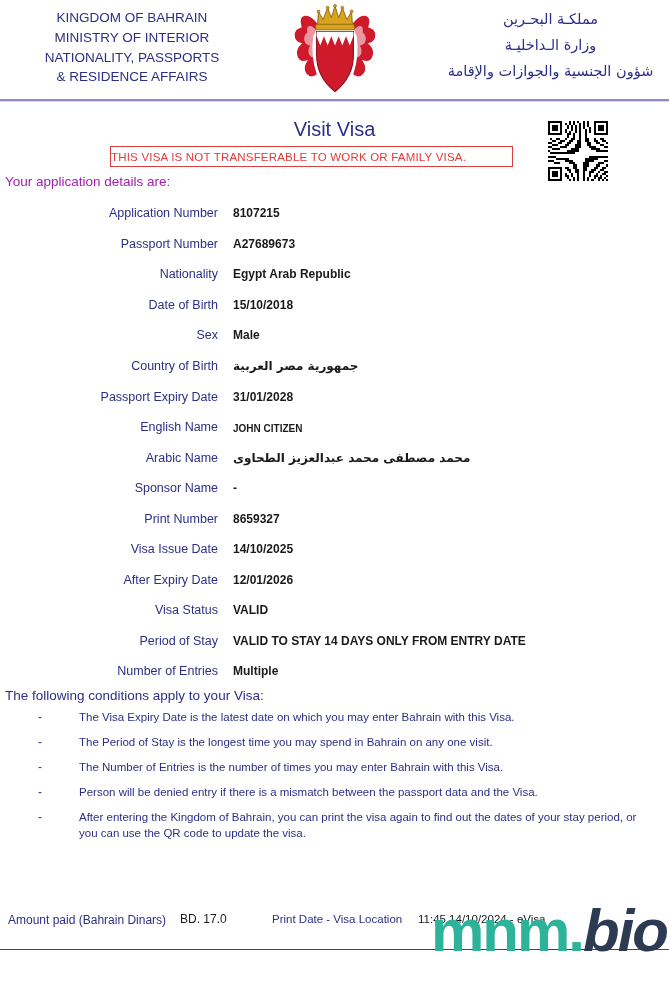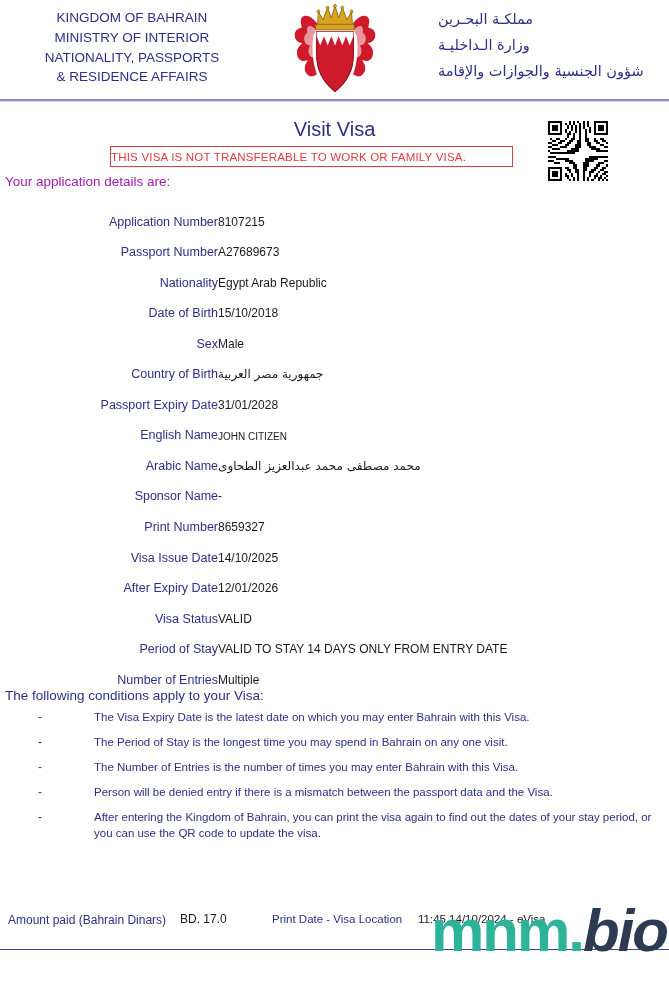--- a/index.html
+++ b/index.html
@@ -3,50 +3,50 @@
 <meta charset="utf-8">
 <style>
   html,body{margin:0;padding:0;background:#fff;}
   .page{position:relative;width:669px;height:1000px;background:#ffffff;overflow:hidden;
         font-family:"Liberation Sans", sans-serif;color:#111;}
   .ar{font-family:"DejaVu Sans", sans-serif;direction:rtl;}
 
   
   .hdr-en{position:absolute;left:12px;top:8px;width:240px;text-align:center;
           font-size:13.5px;line-height:19.8px;color:#2d2f86;}
-  .hdr-ar{position:absolute;right:6px;top:6px;width:225px;text-align:left;
+  .hdr-ar{position:absolute;right:6px;top:6px;width:225px;text-align:center;
           font-size:14.5px;line-height:26px;color:#2d2f86;}
   .emblem{position:absolute;left:289px;top:3px;}
   .hdr-divider{position:absolute;left:0;top:99px;width:669px;height:2px;
                background:#8d8ec0;border-bottom:1px solid #d5d5ea;}
 
   
   .title{position:absolute;left:0;top:118px;width:669px;text-align:center;
          font-size:20px;color:#2d2f86;}
   .warnbox{position:absolute;left:110px;top:146px;width:401px;height:19px;
            border:1px solid #d94040;display:flex;align-items:center;justify-content:flex-start;}
   .warnbox span{font-size:11.5px;color:#e03a3a;letter-spacing:.2px;}
   .qr{position:absolute;left:548px;top:121px;width:60px;height:60px;}
 
   .intro{position:absolute;left:5px;top:174px;font-size:13.5px;color:#a21caf;}
 
   
   .details{position:absolute;left:0;top:198px;width:660px;}
-  .detail-row{display:flex;height:30.55px;align-items:flex-end;}
+  .detail-row{display:flex;height:30.55px;align-items:center;}
   .detail-label{width:218px;text-align:right;font-size:12.5px;color:#2d2f86;flex:0 0 218px;}
-  .detail-value{font-size:12px;color:#1a1a1a;}
+  .detail-value{margin-left:15px;font-size:12px;color:#1a1a1a;font-weight:bold;}
   .detail-value.small{font-size:10px;padding-top:2px;}
   .detail-value.ar{font-size:12px;}
 
   
   .cond-title{position:absolute;left:5px;top:688px;font-size:13.5px;color:#2d2f86;}
   .conds{position:absolute;left:0;top:710px;width:660px;}
   .cond-item{display:flex;margin-bottom:9.5px;color:#2d2f86;}
   .cond-dash{width:42px;flex:0 0 42px;text-align:right;font-size:12px;line-height:15.5px;}
-  .cond-text{margin-left:52px;width:572px;font-size:11.5px;line-height:15.5px;}
+  .cond-text{margin-left:37px;width:572px;font-size:11.5px;line-height:15.5px;}
 
   
   .foot-amount-label{position:absolute;left:8px;top:913px;font-size:12px;color:#2d2f86;}
   .foot-amount-value{position:absolute;left:180px;top:912px;font-size:12px;color:#1a1a1a;}
   .foot-print-label{position:absolute;left:272px;top:913px;font-size:11.5px;color:#2d2f86;}
   .foot-print-value{position:absolute;left:418px;top:913px;font-size:11.5px;color:#1a1a1a;}
   .foot-line{position:absolute;left:0;top:949px;width:669px;height:1px;background:#40408a;}
 
   .watermark{position:absolute;right:2px;top:901px;font-size:60px;font-weight:bold;
              line-height:1;letter-spacing:-2px;z-index:5;white-space:nowrap;}

